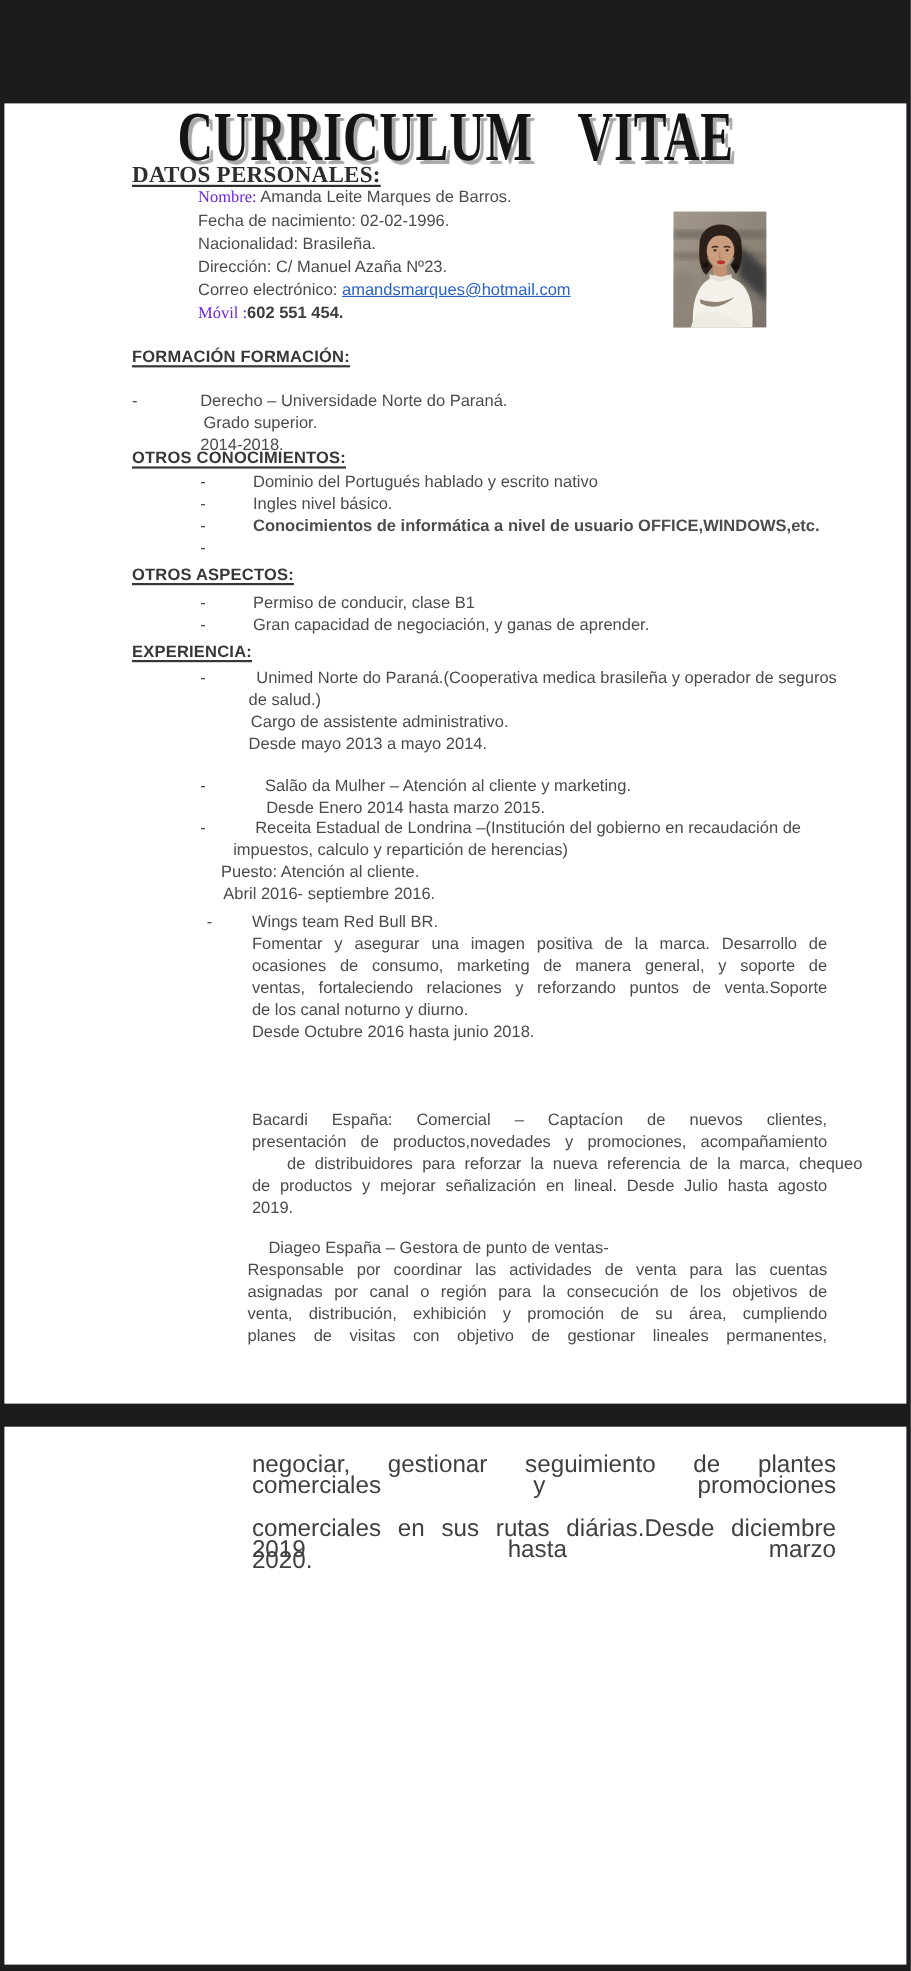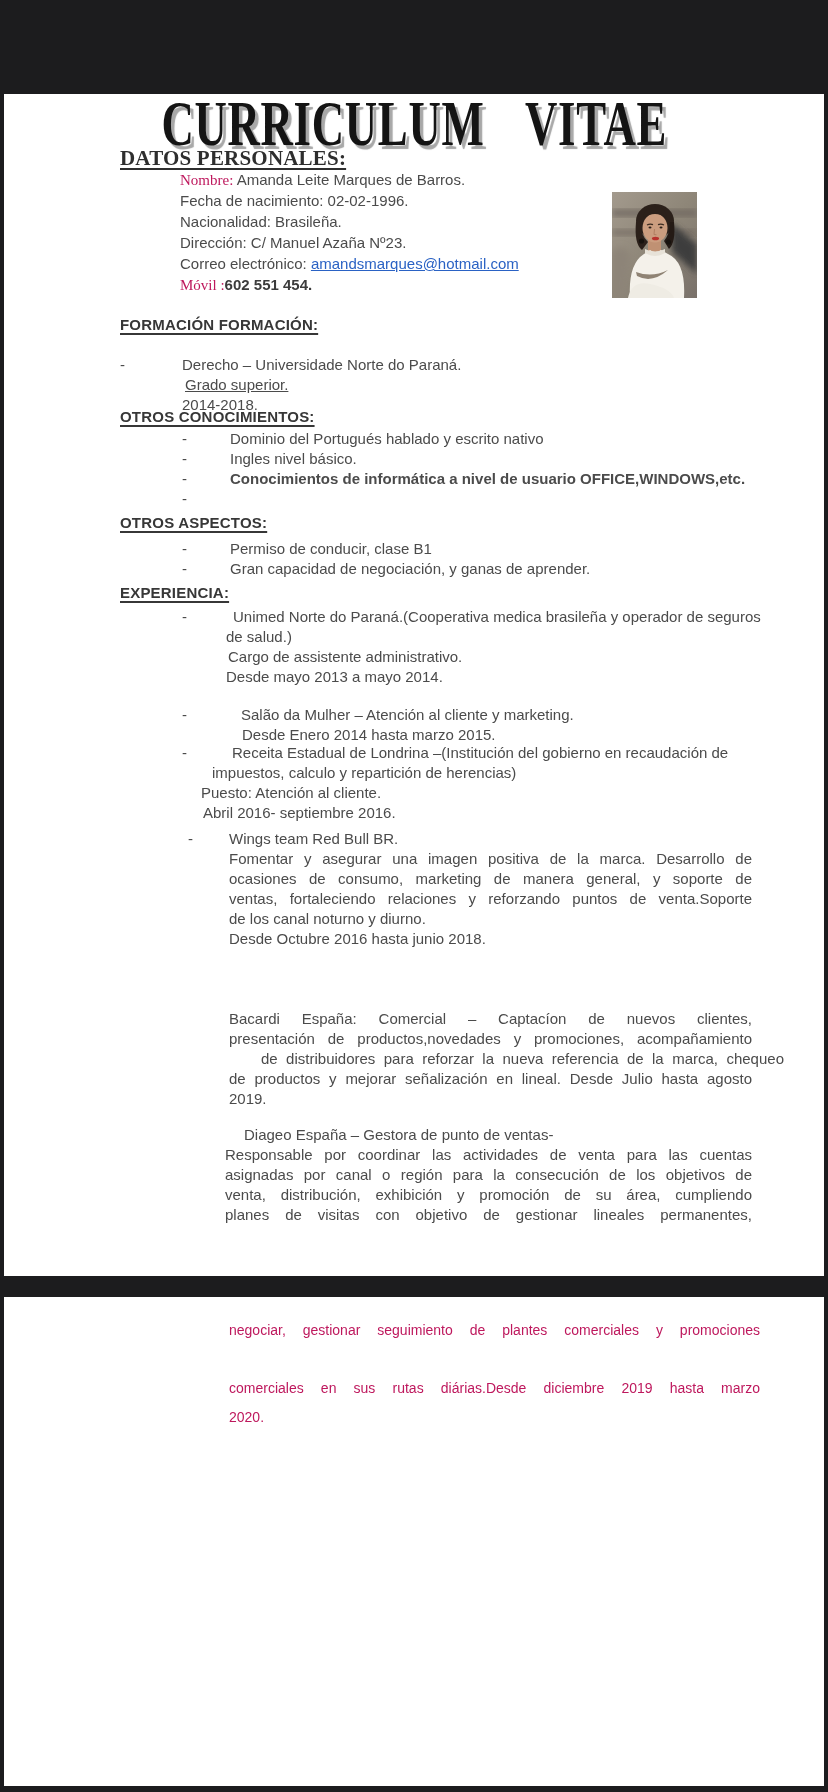--- a/index.html
+++ b/index.html
@@ -35,26 +35,26 @@
   .jline{white-space:normal;text-align:justify;text-align-last:justify;}
   .heading{
     position:absolute;font-size:15px;font-weight:bold;color:#373737;
     text-decoration:underline;text-decoration-thickness:1.5px;text-underline-offset:3px;
     white-space:nowrap;letter-spacing:.2px;
   }
   .heading-serif{
     font-family:"Liberation Serif","DejaVu Serif",serif;
     font-size:21px;color:#2e2e2e;
   }
-  .label-serif{font-family:"Liberation Serif","DejaVu Serif",serif;color:#be185d;}
+  .label-serif{font-family:"Liberation Serif","DejaVu Serif",serif;color:#6d28d9;}
   .dash{position:absolute;font-size:15px;color:#4b4b4b;}
   a.email{color:#2a62c4;text-decoration:underline;}
   .movil-num{color:#3c3c3c;font-weight:600;}
 
-  .p2-line{position:absolute;font-size:14px;line-height:19px;color:#be185d;}
+  .p2-line{position:absolute;font-size:22px;line-height:19px;color:#404040;}
 
   .photo{position:absolute;left:608px;top:98px;width:85px;height:106px;overflow:hidden;}
 </style>
 </head>
 <body>
 
 <div class="viewer">
 
   <div class="page page1">
 
@@ -114,21 +114,21 @@
     <div class="ln" style="left:176px;top:77px;"><span class="label-serif">Nombre:</span> <span>Amanda Leite Marques de Barros.</span></div>
     <div class="ln" style="left:176px;top:98px;">Fecha de nacimiento: 02-02-1996.</div>
     <div class="ln" style="left:176px;top:119px;">Nacionalidad: Brasileña.</div>
     <div class="ln" style="left:176px;top:140px;">Dirección: C/ Manuel Azaña Nº23.</div>
     <div class="ln" style="left:176px;top:161px;"><span>Correo electrónico:</span> <a class="email" href="#">amandsmarques@hotmail.com</a></div>
     <div class="ln" style="left:176px;top:182px;"><span class="label-serif">Móvil :</span><span class="movil-num">602 551 454.</span></div>
 
     <div class="heading" style="left:116px;top:222px;">FORMACIÓN FORMACIÓN:</div>
     <div class="dash" style="left:116px;top:262px;">-</div>
     <div class="ln" style="left:178px;top:262px;">Derecho – Universidade Norte do Paraná.</div>
-    <div class="ln" style="left:181px;top:282px;text-decoration:underline;">Grado superior.</div>
+    <div class="ln" style="left:181px;top:282px;">Grado superior.</div>
     <div class="ln" style="left:178px;top:302px;">2014-2018.</div>
 
     <div class="heading" style="left:116px;top:314px;">OTROS CONOCIMIENTOS:</div>
     <div class="dash" style="left:178px;top:336px;">-</div>
     <div class="ln" style="left:226px;top:336px;">Dominio del Portugués hablado y escrito nativo</div>
     <div class="dash" style="left:178px;top:356px;">-</div>
     <div class="ln" style="left:226px;top:356px;">Ingles nivel básico.</div>
     <div class="dash" style="left:178px;top:376px;">-</div>
     <div class="ln" style="left:226px;top:376px;font-weight:bold;">Conocimientos de informática a nivel de usuario  OFFICE,WINDOWS,etc.</div>
     <div class="dash" style="left:178px;top:396px;">-</div>

